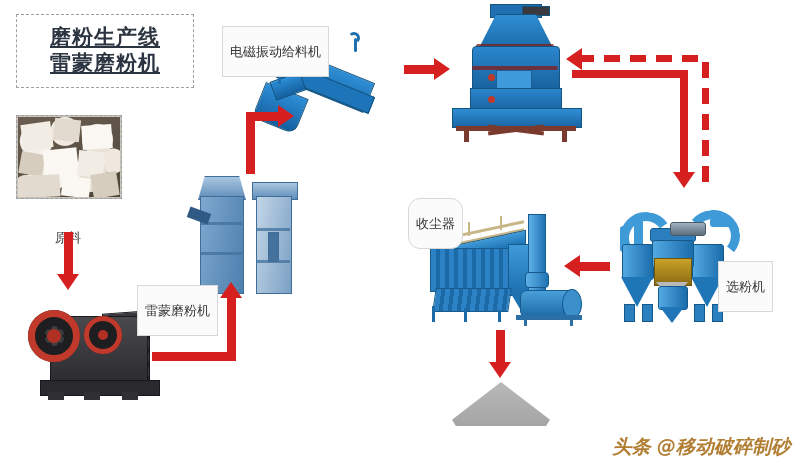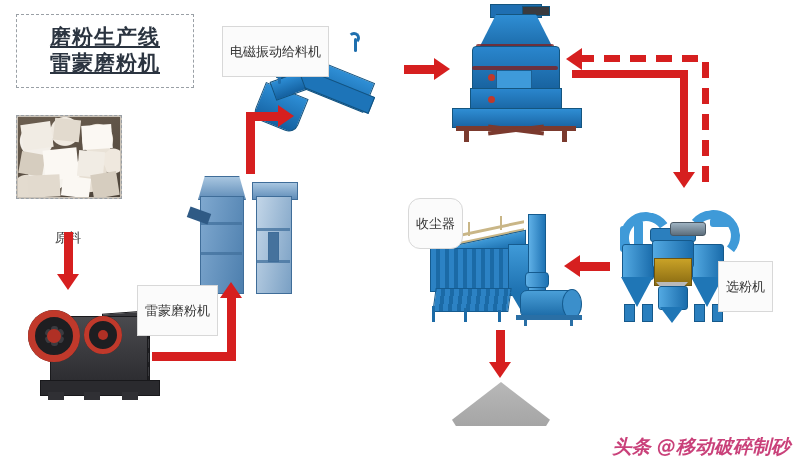--- a/index.html
+++ b/index.html
@@ -140,21 +140,21 @@
     border-left:16px solid #d61f1f;}
   .ahead.left{border-top:11px solid transparent;border-bottom:11px solid transparent;
     border-right:16px solid #d61f1f;}
   .dash-h{position:absolute;height:7px;
     background:repeating-linear-gradient(90deg,#d61f1f 0 16px,transparent 16px 26px);}
   .dash-v{position:absolute;width:7px;
     background:repeating-linear-gradient(180deg,#d61f1f 0 16px,transparent 16px 26px);}
 
   
   .wm{position:absolute;right:10px;bottom:8px;font-size:19px;font-weight:bold;
-    font-style:italic;color:#be185d;opacity:.82;white-space:nowrap;}
+    font-style:italic;color:#a16207;opacity:.82;white-space:nowrap;}
 </style>
 </head>
 <body>
 
 <div class="stage">
 
   <div class="title-box">
     <div class="title-line">磨粉生产线</div>
     <div class="title-line">雷蒙磨粉机</div>
   </div>

